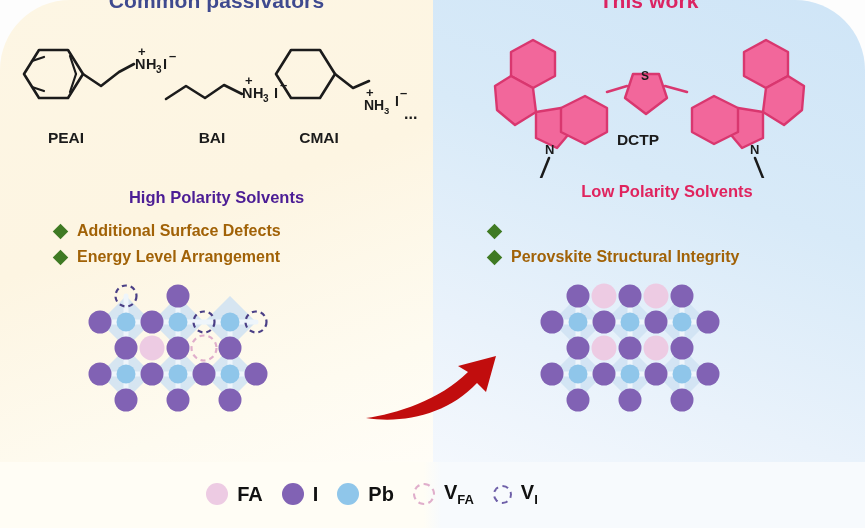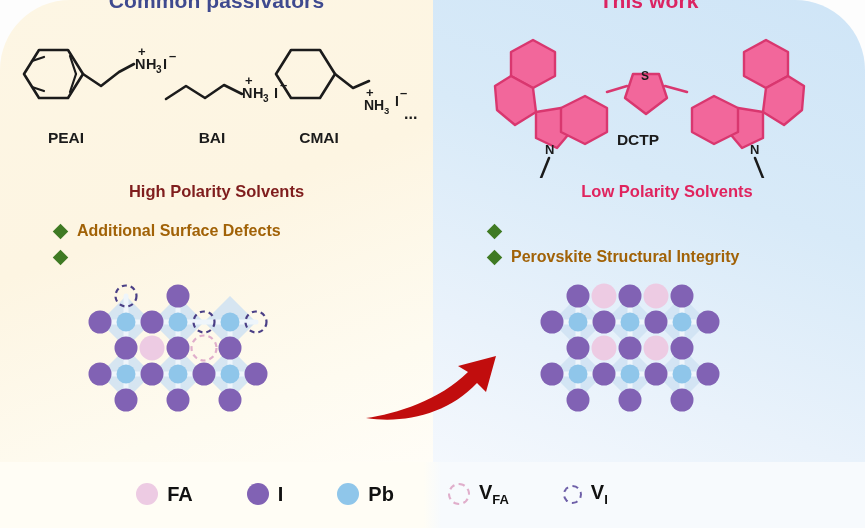--- a/index.html
+++ b/index.html
@@ -32,21 +32,21 @@
     position:absolute;text-align:center;font-weight:bold;font-size:21px;
     letter-spacing:.1px;white-space:nowrap;
   }
   #title-left{left:0;width:433px;top:-11px;color:#3f4a8f;}
   #title-right{left:433px;width:432px;top:-11px;color:#db2462;}
 
   
   .sub-title{
     position:absolute;text-align:center;font-weight:bold;font-size:16.5px;white-space:nowrap;
   }
-  #subtitle-left{left:0;width:433px;top:182px;color:#7f1d1d;}
+  #subtitle-left{left:0;width:433px;top:188px;color:#4c1d95;}
   #subtitle-right{left:433px;width:468px;top:182px;color:#e0245e;}
 
   
   .bullets{position:absolute;top:220px;}
   #bullets-left{left:55px;}
   #bullets-right{left:489px;}
   .bullet-row{display:flex;align-items:center;margin-bottom:4px;height:22px;}
   .bullet-diamond{
     width:11px;height:11px;background:#3f7a23;
     transform:rotate(45deg);margin-right:11px;flex:0 0 auto;
@@ -70,21 +70,21 @@
   
   #lattice-left{position:absolute;left:78px;top:278px;}
   #lattice-right{position:absolute;left:530px;top:278px;}
 
   
   #transition-arrow{position:absolute;left:362px;top:352px;}
 
   
   #legend{
     position:absolute;left:0;top:468px;width:744px;height:52px;
-    display:flex;align-items:center;justify-content:center;gap:54px;
+    display:flex;align-items:center;justify-content:center;gap:19px;
   }
   .legend-item{display:flex;align-items:center;gap:9px;}
   .legend-dot{border-radius:50%;flex:0 0 auto;}
   .legend-label{
     font-size:20px;font-weight:bold;color:#111;white-space:nowrap;line-height:1;
   }
   .legend-label sub{font-size:13px;font-weight:bold;}
 </style>
 </head>
 <body>
@@ -206,20 +206,21 @@
   <div class="sub-title" id="subtitle-left">High Polarity Solvents</div>
   <div class="sub-title" id="subtitle-right">Low Polarity Solvents</div>
 
   <div class="bullets" id="bullets-left">
     <div class="bullet-row">
       <span class="bullet-diamond"></span>
       <span class="bullet-text">Additional Surface Defects</span>
     </div>
     <div class="bullet-row">
       <span class="bullet-diamond"></span>
+      <span class="bullet-text">Energy Level Arrangement</span>
     </div>
   </div>
 
   <div class="bullets" id="bullets-right">
     <div class="bullet-row">
       <span class="bullet-diamond"></span>
     </div>
     <div class="bullet-row">
       <span class="bullet-diamond"></span>
       <span class="bullet-text">Perovskite Structural Integrity</span>

